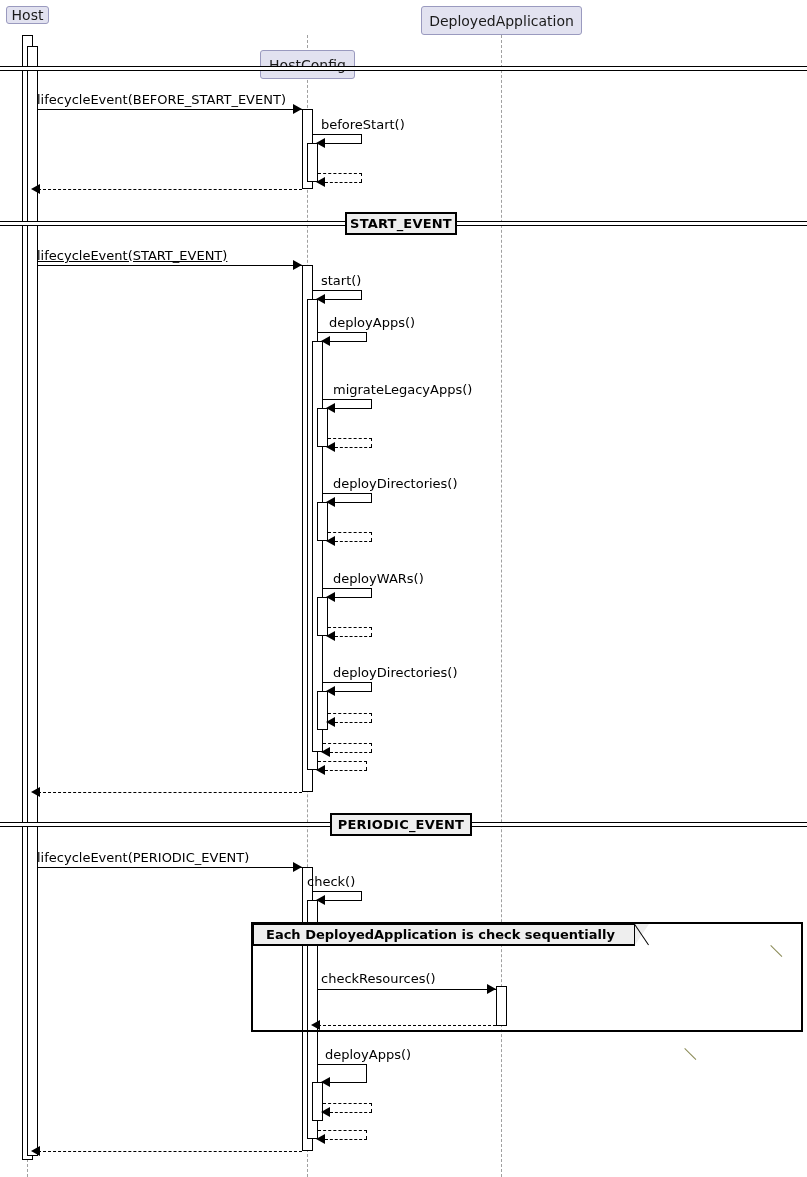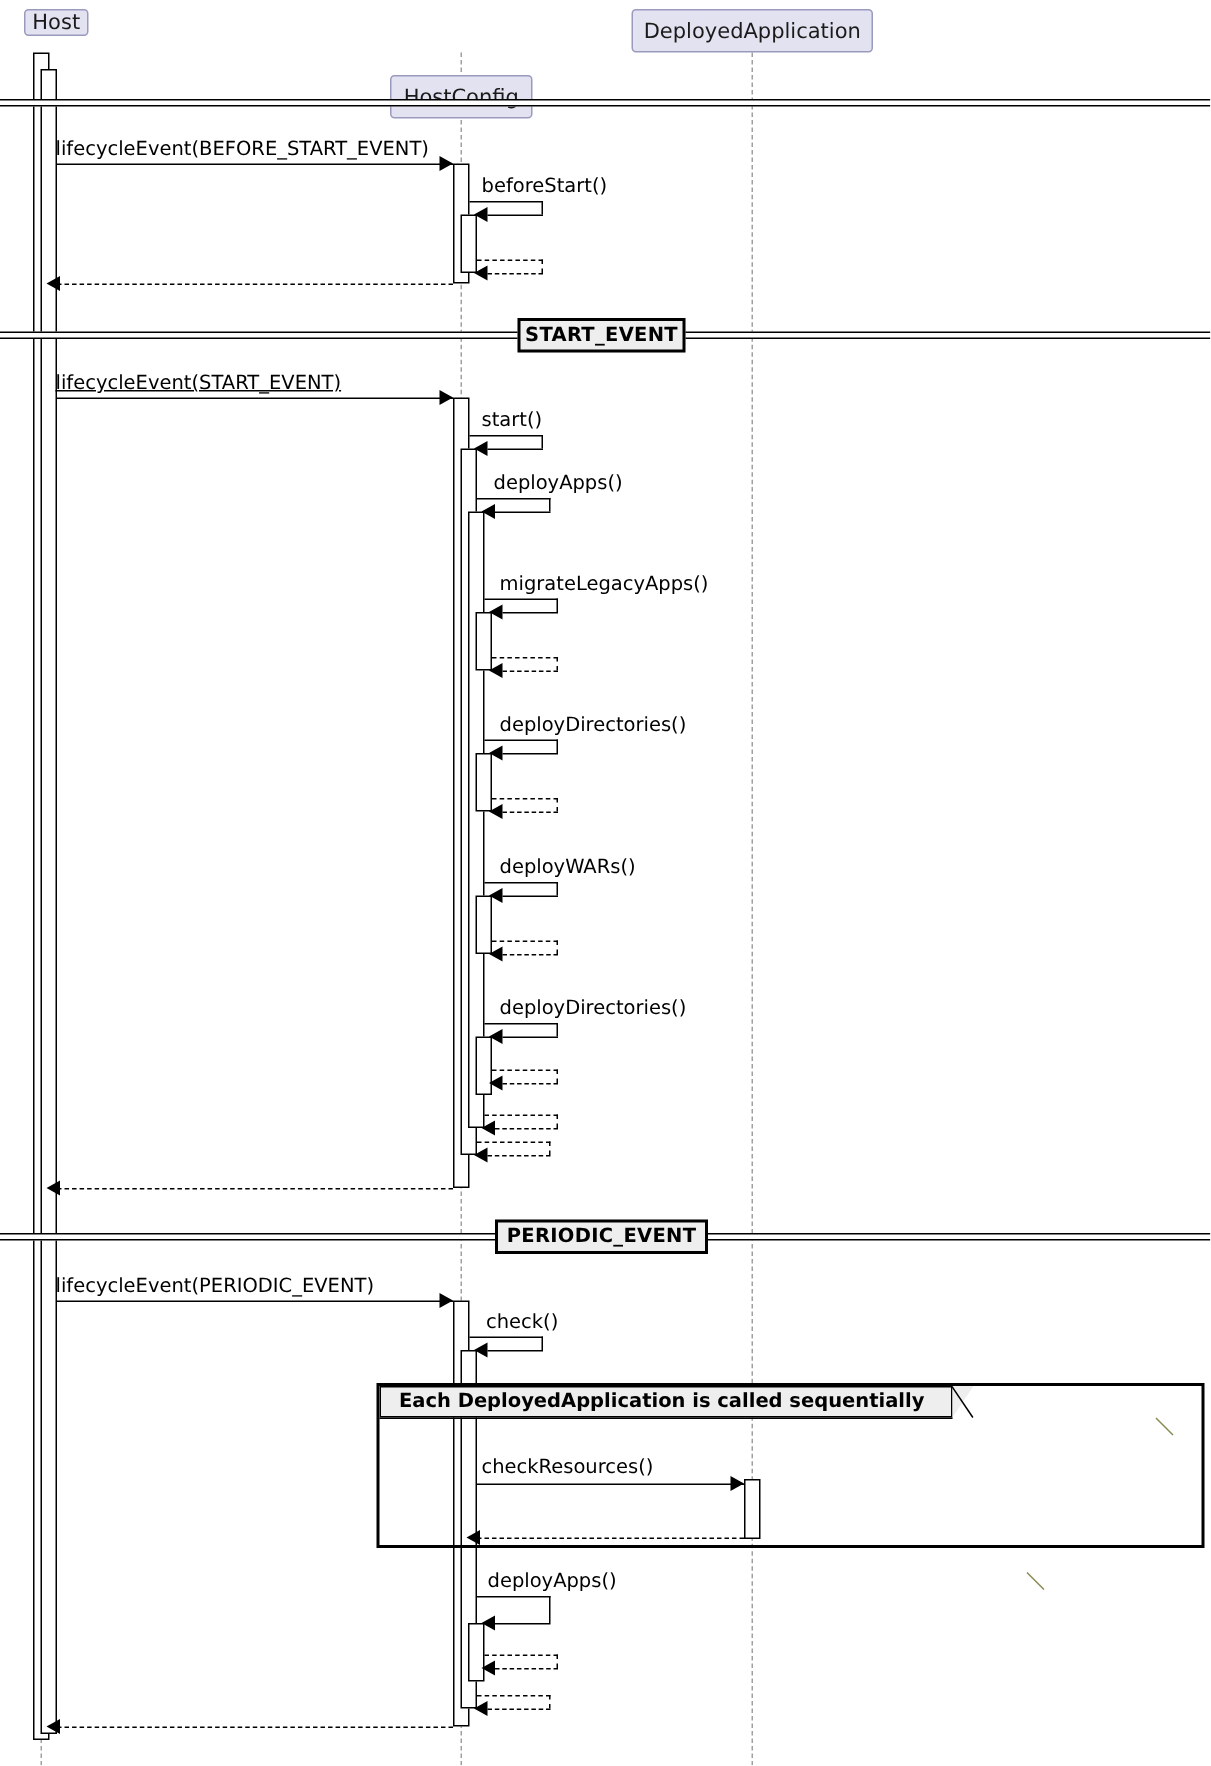--- a/index.html
+++ b/index.html
@@ -157,21 +157,21 @@
 </style>
 </head>
 <body>
 
 <div id="canvas">
 
   <div class="lifeline" style="left:27px;  top:35px; height:1142px;"></div>
   <div class="lifeline" style="left:307px; top:35px; height:1142px;"></div>
   <div class="lifeline" style="left:501px; top:35px; height:1142px;"></div>
 
-  <div class="participant" style="left:16px; top:6px; width:43px; height:18px;">
+  <div class="participant" style="left:6px; top:6px; width:43px; height:18px;">
     <span>Host</span>
   </div>
   <div class="participant" style="left:260px; top:6px; width:95px; height:29px;margin-top:44px;">
     <span>HostConfig</span>
   </div>
   <div class="participant" style="left:421px; top:6px; width:161px; height:29px;">
     <span>DeployedApplication</span>
   </div>
 
   <div class="activation" style="left:22px; top:35px; width:11px; height:1125px;"></div>
@@ -288,29 +288,29 @@
     <span>PERIODIC_EVENT</span>
   </div>
 
   <div class="msglabel" style="left:37px; top:851px;">lifecycleEvent(PERIODIC_EVENT)</div>
   <div class="msgline" style="left:38px; top:867px; width:264px;"></div>
   <div class="arrow-r" style="left:293px; top:862px;"></div>
 
   <div class="activation" style="left:302px; top:867px; width:11px; height:284px;"></div>
   <div class="activation" style="left:307px; top:900px; width:11px; height:239px;"></div>
 
-  <div class="msglabel" style="left:324px; top:875px;">check()</div>
+  <div class="msglabel" style="left:307px; top:875px;">check()</div>
   <div class="msgline" style="left:313px; top:891px; width:49px;"></div>
   <div class="vline" style="left:361px; top:891px; height:9px;"></div>
   <div class="msgline" style="left:325px; top:900px; width:37px;"></div>
   <div class="arrow-l" style="left:316px; top:895px;"></div>
 
   <div class="group-frame" style="left:251px; top:922px; width:552px; height:110px;"></div>
   <div class="group-tab" style="left:253px; top:924px; width:382px; height:21px;">
-    <span>Each DeployedApplication is called sequentially</span>
+    <span>Each DeployedApplication is check sequentially</span>
   </div>
   <div class="group-tab-notch" style="left:635px; top:924px;"></div>
   <div class="group-tab-notch-line" style="left:635px; top:924px; width:25px; transform:rotate(56deg);"></div>
   <div class="msgline" style="left:253px; top:945px; width:382px; border-top-width:1px;"></div>
 
   <div class="msglabel" style="left:321px; top:972px;">checkResources()</div>
   <div class="msgline" style="left:318px; top:989px; width:178px;"></div>
   <div class="arrow-r" style="left:487px; top:984px;"></div>
   <div class="activation" style="left:496px; top:986px; width:11px; height:40px;"></div>
   <div class="msgline dotted" style="left:318px; top:1025px; width:178px;"></div>

